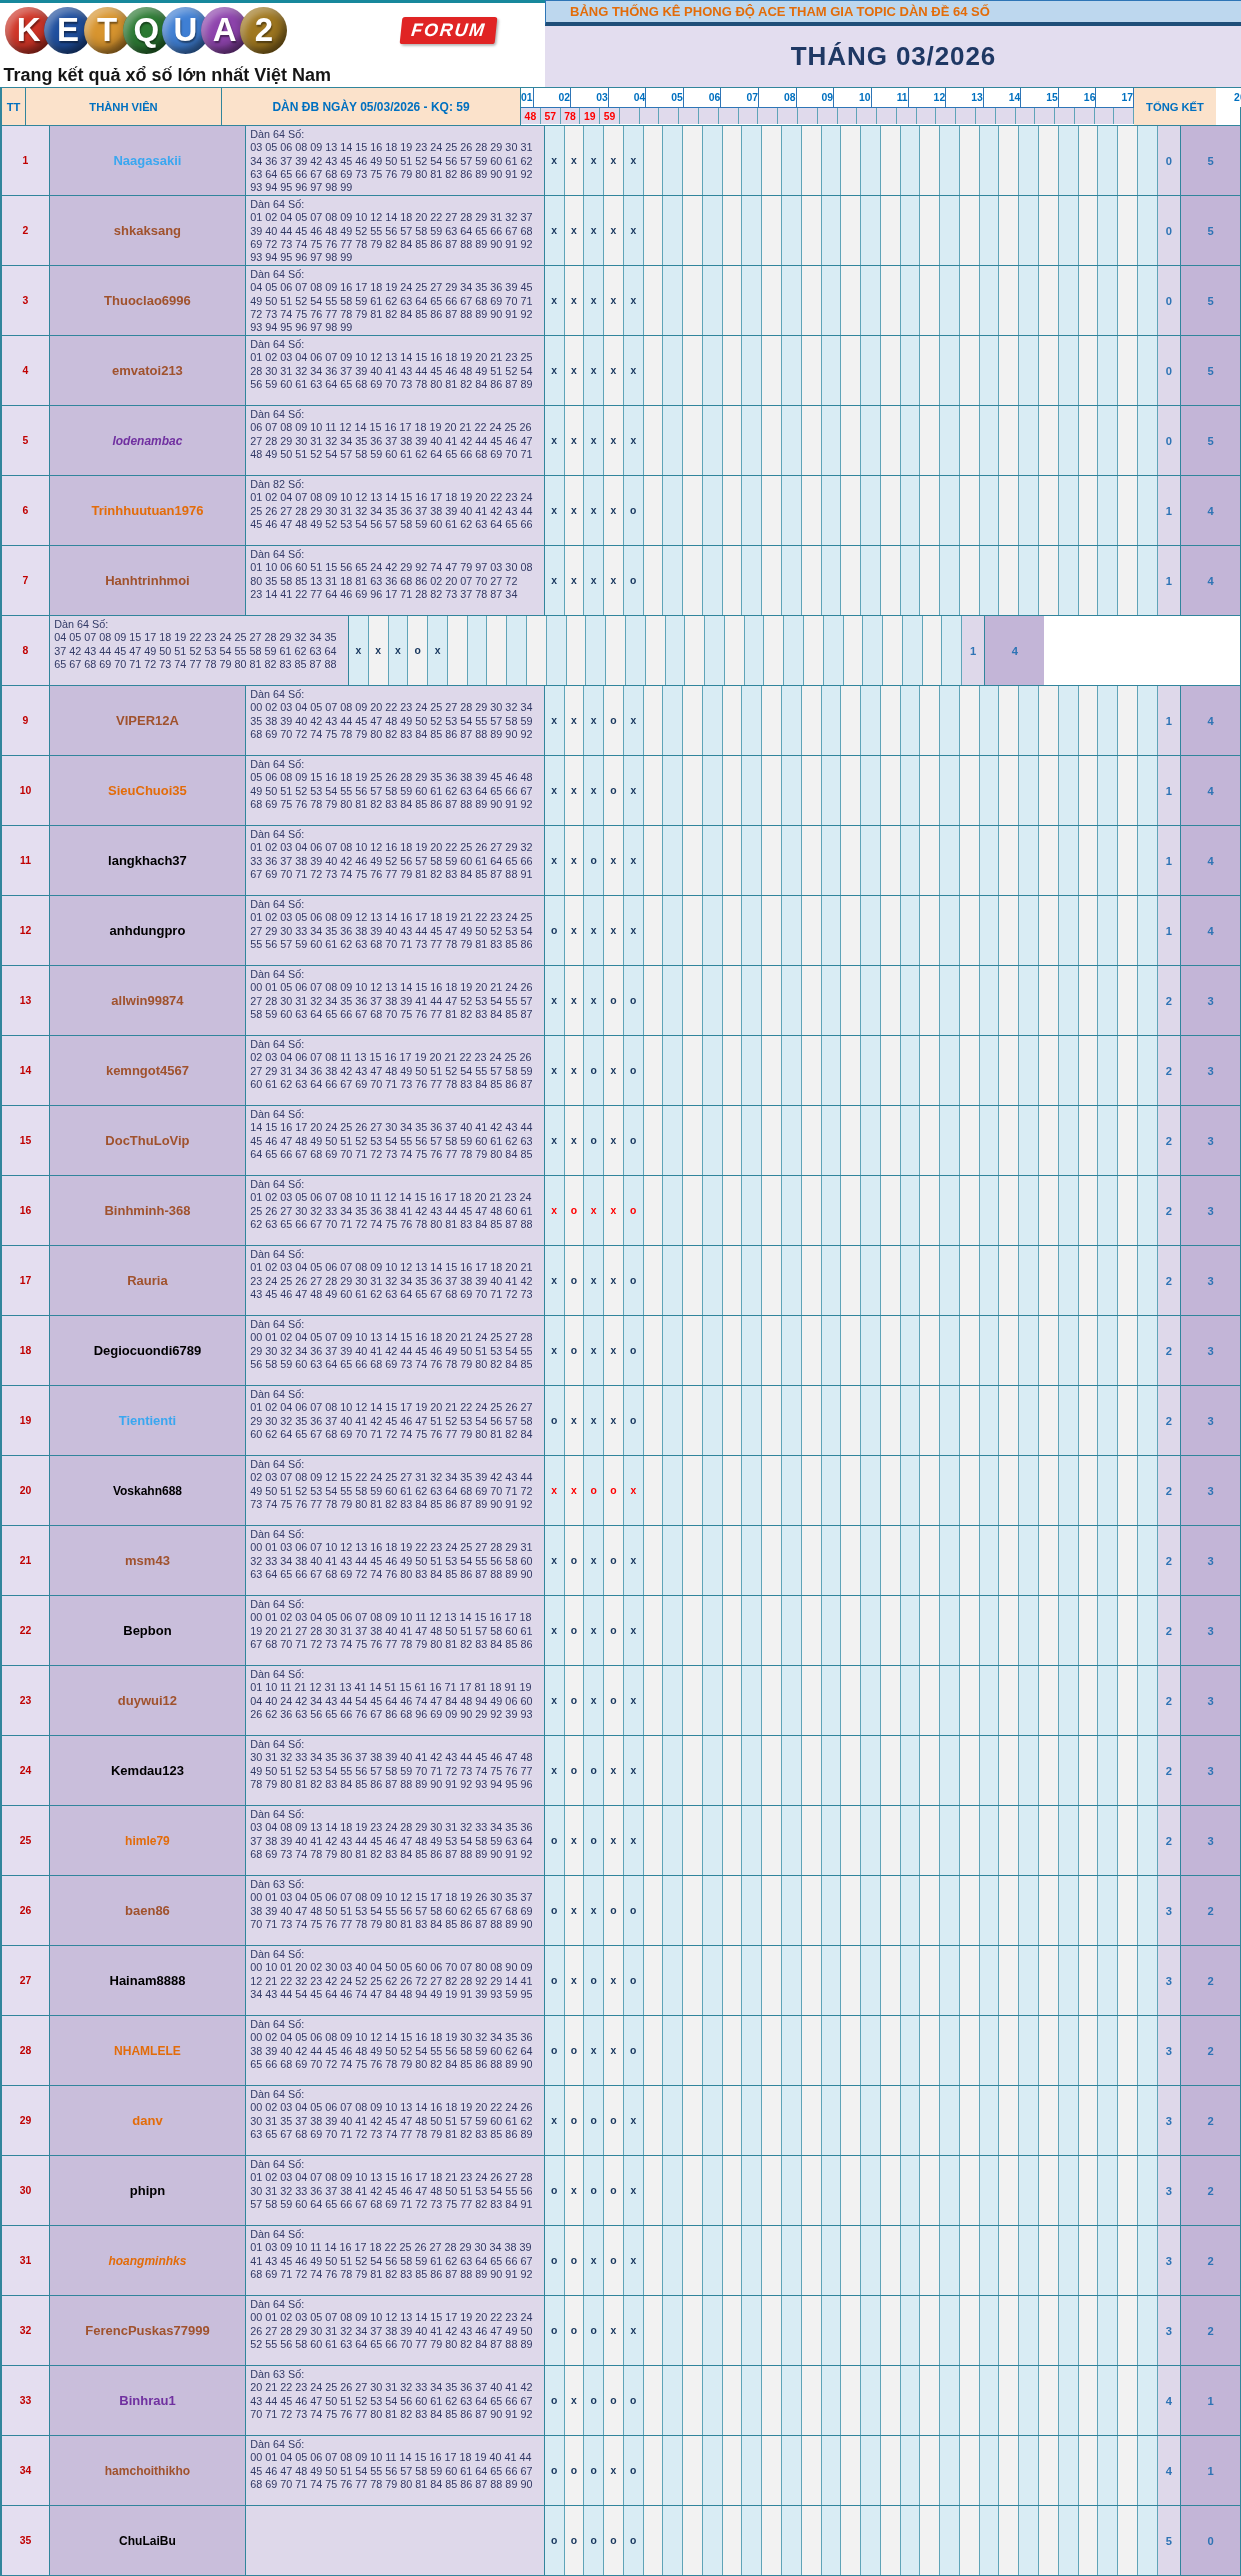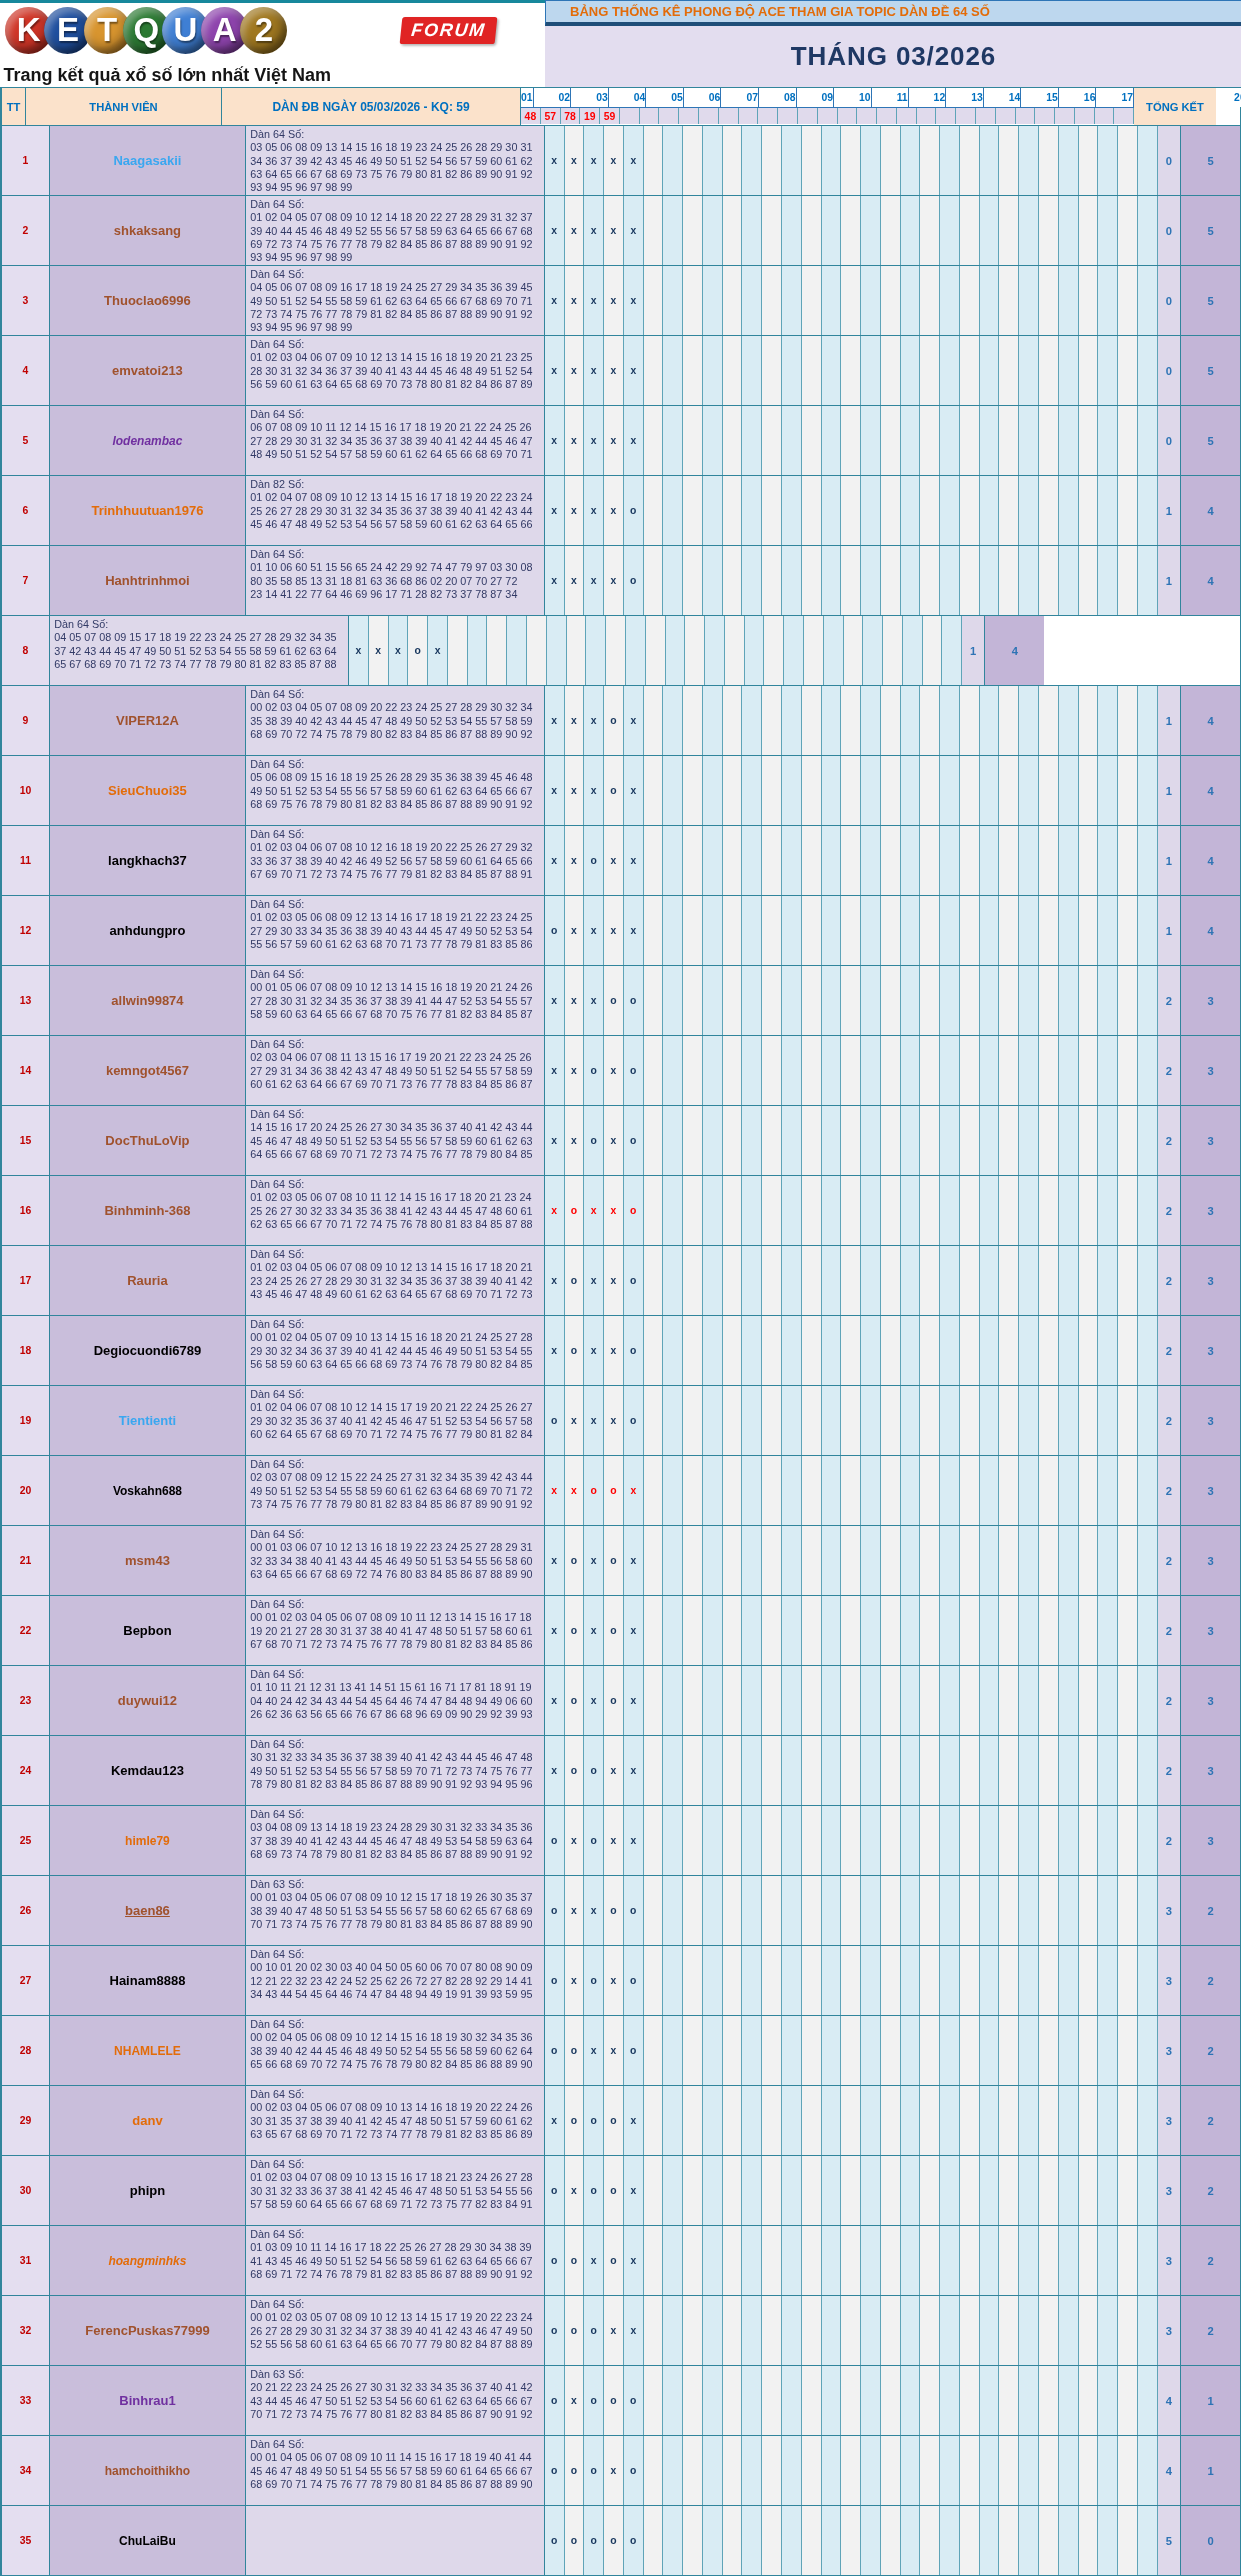--- a/index.html
+++ b/index.html
@@ -1288,21 +1288,21 @@
             <div class="daycell evenc"></div>
             <div class="daycell oddc"></div>
             <div class="daycell evenc"></div>
             <div class="daycell oddc"></div>
           </div>
           <div class="c-tota">2</div>
           <div class="c-totb">3</div>
         </div>
         <div class="row">
           <div class="c-tt">26</div>
-          <div class="c-name" style="color: rgb(160, 82, 45); text-decoration: underline;">baen86</div>
+          <div class="c-name" style="color: rgb(160, 82, 45);">baen86</div>
           <div class="c-nums">
             <div>Dàn 63 Số:</div>
             <div>00 01 03 04 05 06 07 08 09 10 12 15 17 18 19 26 30 35 37</div>
             <div>38 39 40 47 48 50 51 53 54 55 56 57 58 60 62 65 67 68 69</div>
             <div>70 71 73 74 75 76 77 78 79 80 81 83 84 85 86 87 88 89 90</div>
           </div>
           <div class="c-days">
             <div class="daycell oddc">o</div>
             <div class="daycell evenc">x</div>
             <div class="daycell oddc">x</div>

